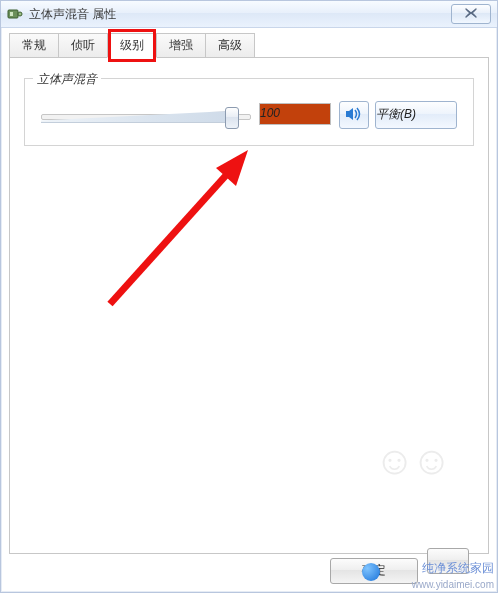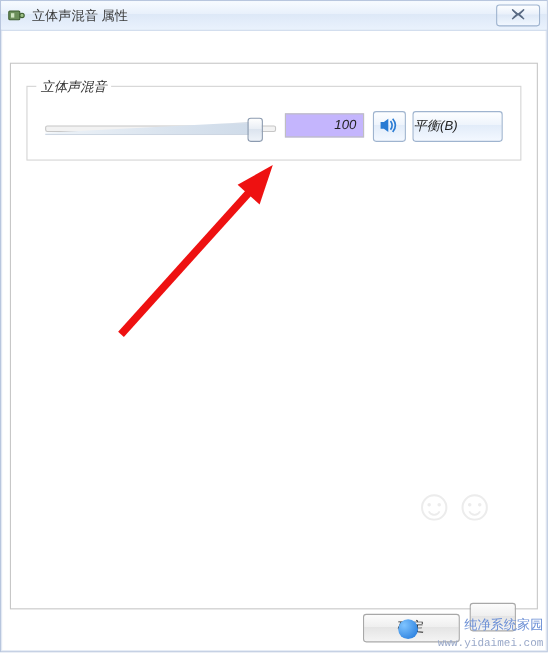--- a/index.html
+++ b/index.html
@@ -33,36 +33,36 @@
   .track-back{position:absolute;left:0;right:0;top:9px;height:4px;border:1px solid #c6c6c6;border-radius:2px;background:#f2f2f2;}
   .track-fill{position:absolute;left:0;top:6px;height:10px;
     background:linear-gradient(90deg,#eef3f8,#d9e3ee 60%,#cfdbe9);
     border-top:1px solid #c3cedb;border-bottom:1px solid #c3cedb;
     width:188px; 
     clip-path:polygon(0 80%,100% 0,100% 100%,0 100%);
   }
   .thumb{position:absolute;left:184px;top:2px;width:12px;height:20px;border:1px solid #8c9bb0;border-radius:3px;
     background:linear-gradient(#fefefe,#e9eef5 45%,#dbe3ee 46%,#eef3f9);}
   
-  .valbox{position:absolute;left:234px;top:24px;width:72px;height:22px;border:1px solid #bfbfbf;background:#c4b5fd;text-align:right;padding:2px 6px 0 0;box-sizing:border-box;color:#222;}
+  .valbox{position:absolute;left:234px;top:24px;width:72px;height:22px;border:1px solid #bfbfbf;background:#c2410c;padding:2px 6px 0 0;box-sizing:border-box;color:#222;}
   
   .spk{position:absolute;left:314px;top:22px;width:28px;height:26px;border:1px solid #9fb4cf;border-radius:3px;
     background:linear-gradient(#fdfeff,#eef4fc 45%,#e2ecf9 46%,#f3f8ff);text-align:center;}
   .spk svg{margin-top:4px;}
   
   .bal{position:absolute;left:350px;top:22px;width:80px;height:26px;border:1px solid #9fb4cf;border-radius:3px;
     background:linear-gradient(#fdfeff,#eef4fc 45%,#e2ecf9 46%,#f3f8ff);text-align:left;line-height:24px;color:#222;}
   
   .arrow{position:absolute;left:70px;top:86px;width:200px;height:170px;z-index:10;pointer-events:none;}
   
   .btnrow{position:absolute;left:0;right:0;bottom:16px;height:28px;text-align:right;padding-right:28px;}
   .winbtn{display:inline-block;width:86px;height:24px;line-height:22px;border:1px solid #a8a8a8;border-radius:3px;
     background:linear-gradient(#fcfcfc,#efefef 45%,#e4e4e4 46%,#f4f4f4);margin-left:6px;text-align:center;color:#222;}
   
-  .wm{position:absolute;right:6px;bottom:4px;text-align:right;color:#6b8fd6;font-size:12px;font-family:Liberation Mono, monospace;}
+  .wm{position:absolute;right:6px;bottom:4px;text-align:right;color:#6b8fd6;font-size:12px;}
   .wm-logo{position:absolute;right:120px;bottom:14px;width:18px;height:18px;border-radius:50%;
     background:radial-gradient(circle at 30% 30%,#7fc4ff,#1a72d8);}
   .wm small{color:#9aa9c9;font-size:10px;margin-left:28px;}
   
   .ghost{position:absolute;right:40px;bottom:70px;color:#ececec;font-size:40px;font-family:Arial;letter-spacing:-4px;pointer-events:none;}
 </style>
 </head>
 <body>
 <div class="page">
 
@@ -78,20 +78,30 @@
     </span>
     <span class="title-text">立体声混音 属性</span>
     <span class="close-btn">
       <svg width="14" height="10" viewBox="0 0 14 10">
         <path d="M2 1 L6 5 L2 9 M12 1 L8 5 L12 9 M6 5 L8 5" stroke="#5a6b84" stroke-width="1.4" fill="none" stroke-linecap="round"></path>
         <path d="M3 2 L11 8 M11 2 L3 8" stroke="#5a6b84" stroke-width="1.3" fill="none"></path>
       </svg>
     </span>
   </div>
 
+  <div class="tabstrip">
+    <div class="tab">常规</div>
+    <div class="tab">侦听</div>
+    <div class="tab active" style="position:relative;">
+      <span>级别</span>
+      <span class="tab-highlight"></span>
+    </div>
+    <div class="tab">增强</div>
+    <div class="tab">高级</div>
+  </div>
 
   <div class="tabpage">
 
     <div class="grp">
       <span class="grp-title">立体声混音</span>
 
       <div class="slider">
         <div class="track-back"></div>
         <div class="track-fill"></div>
         <div class="thumb"></div>

